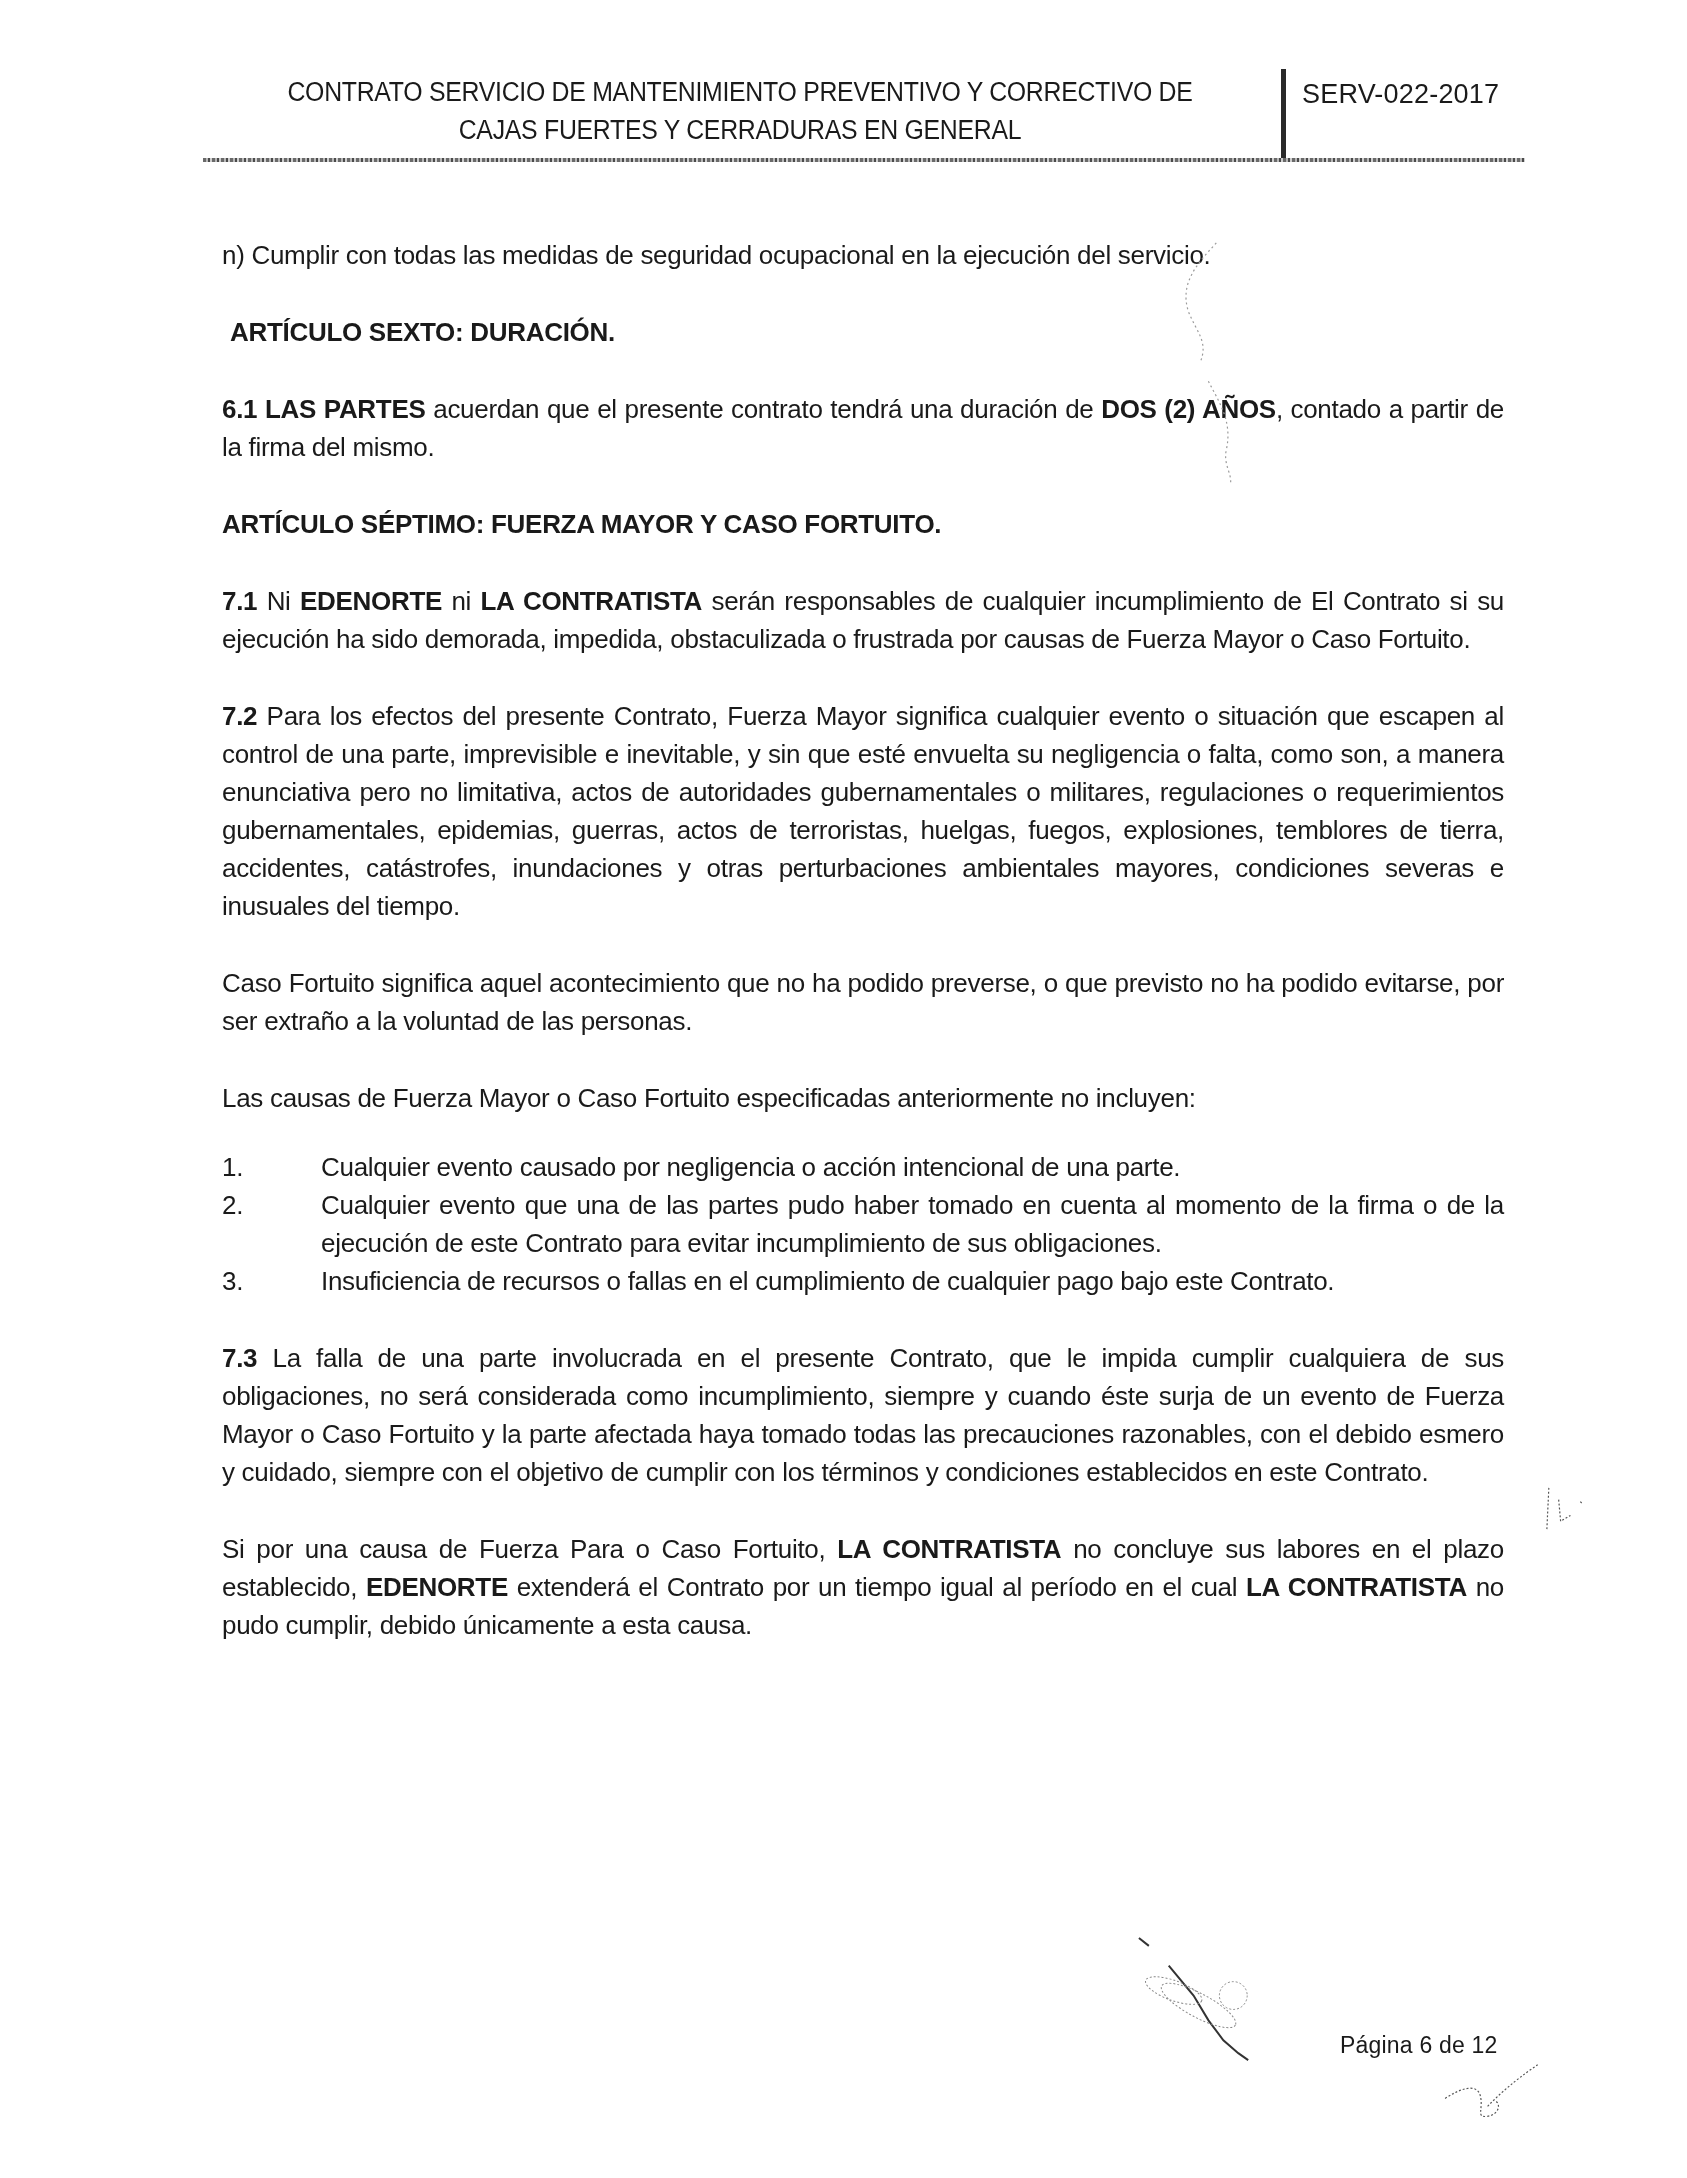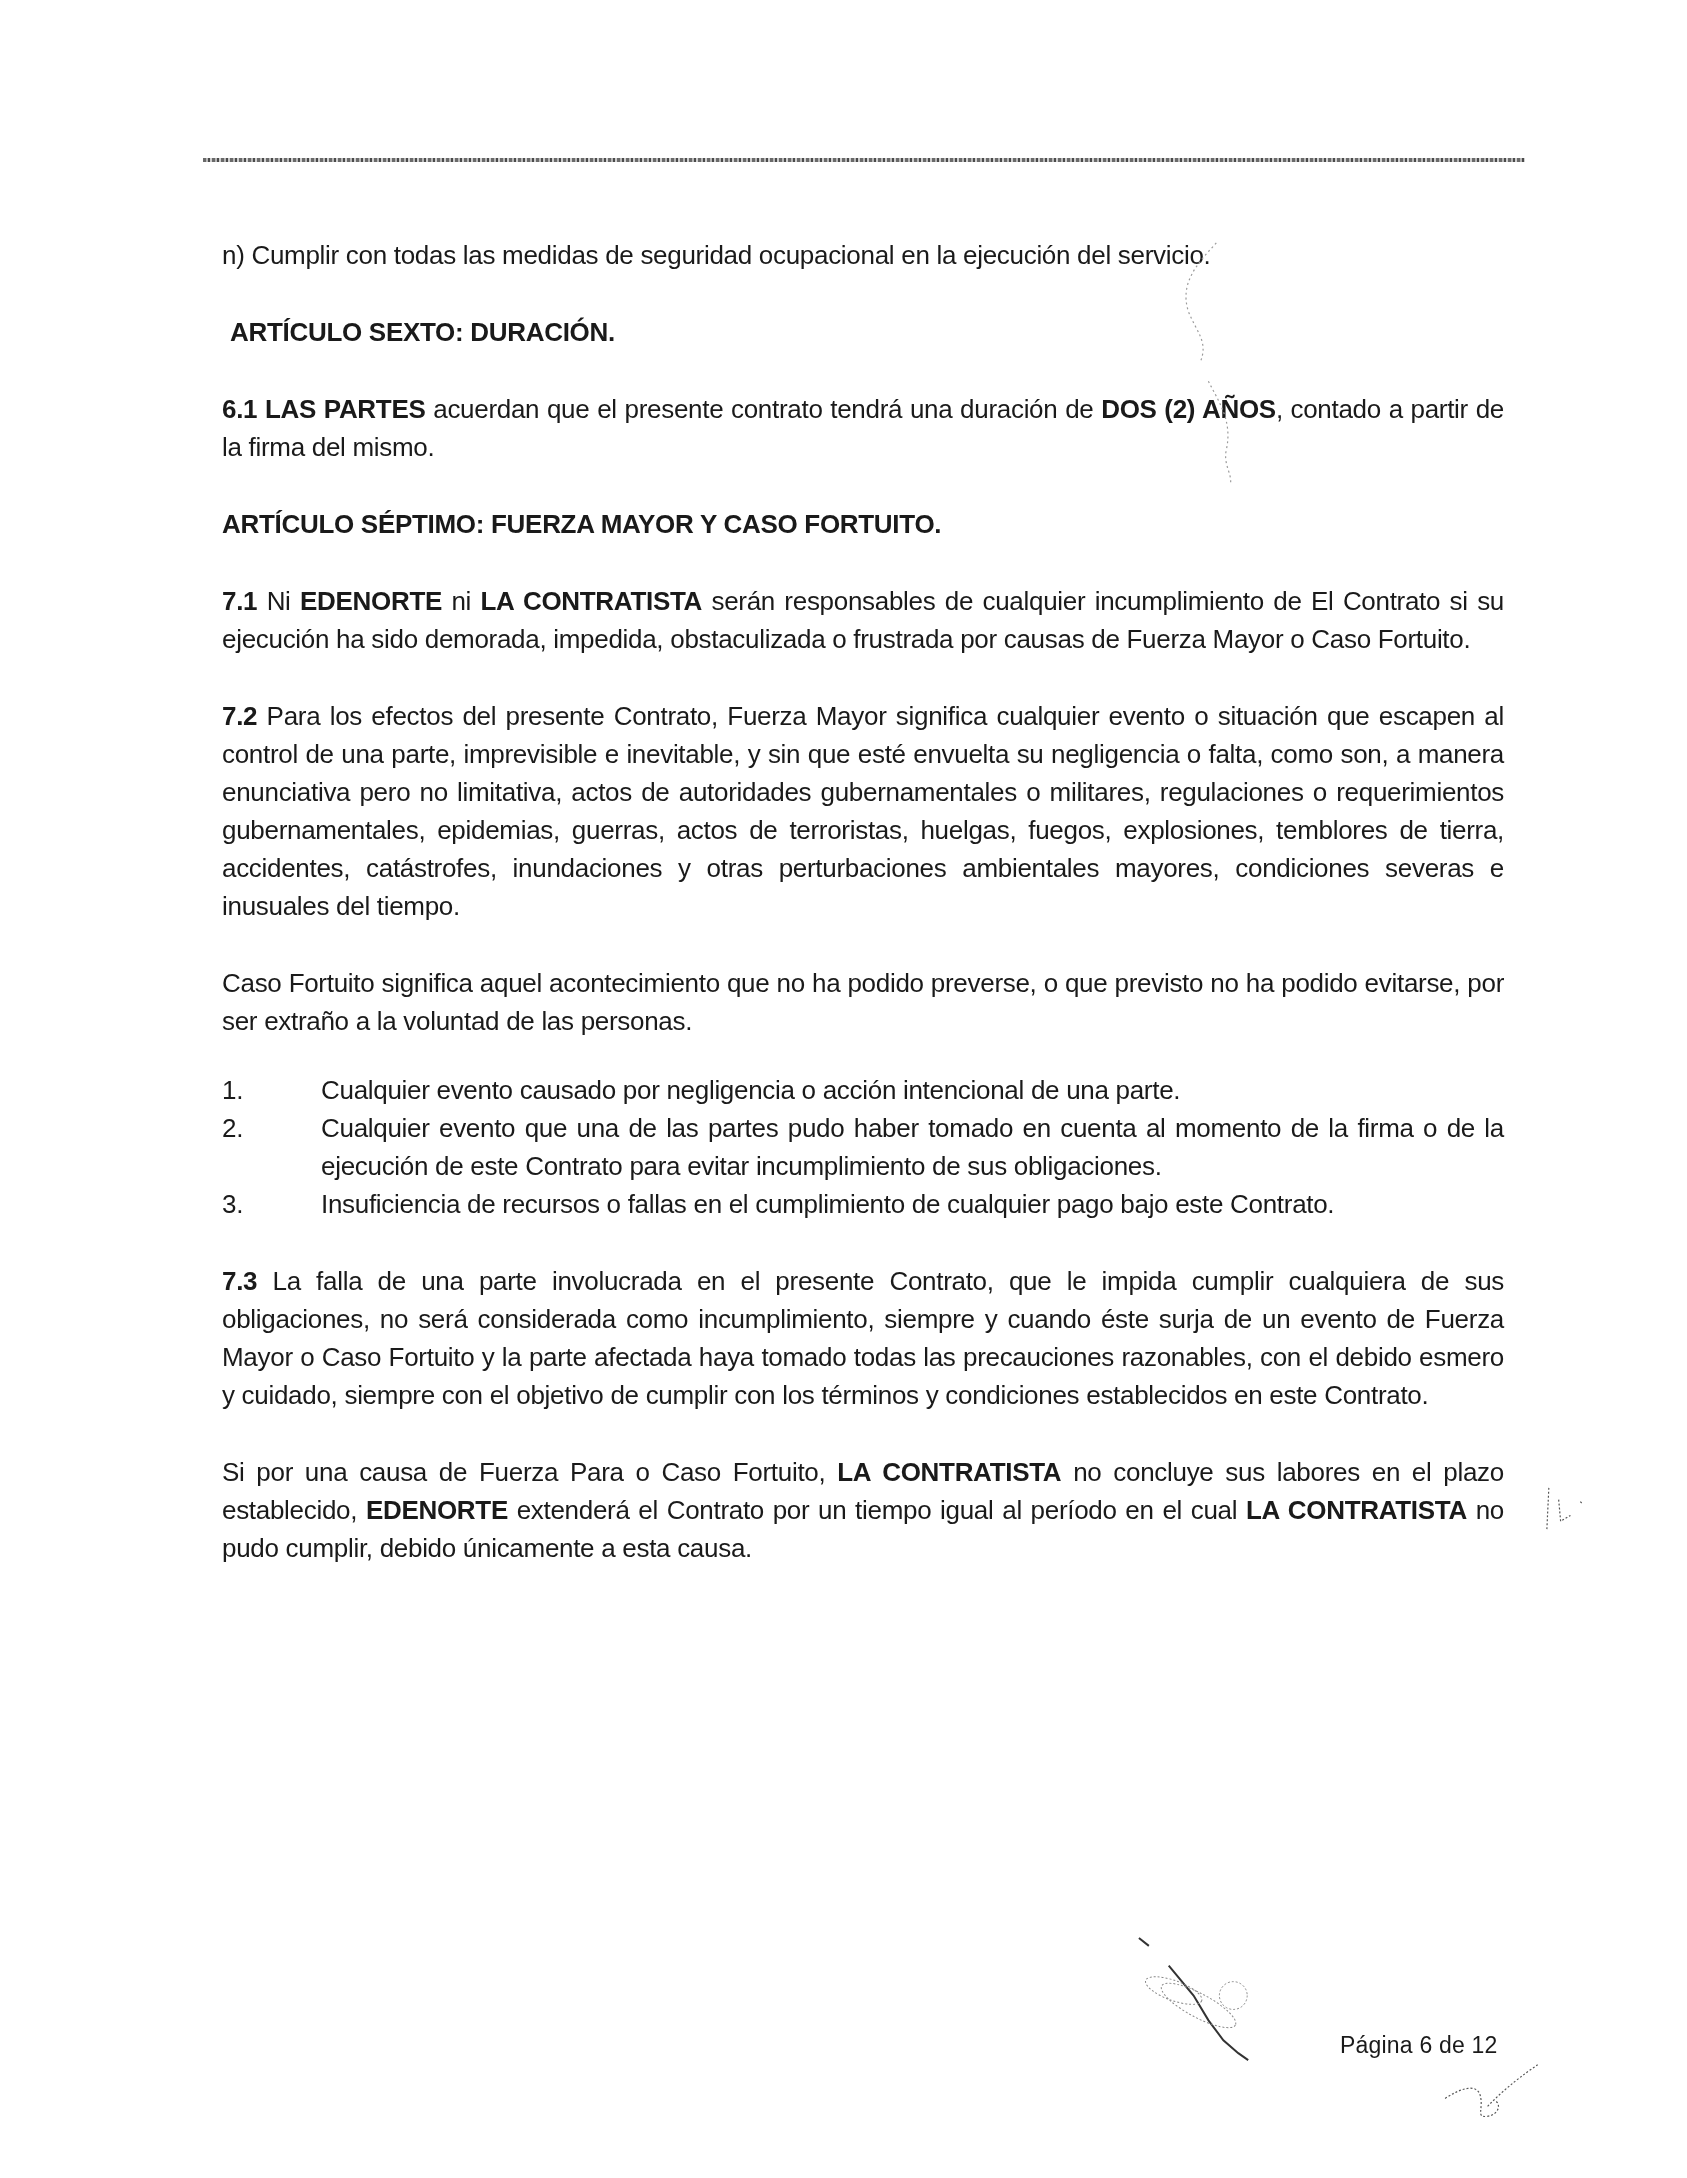--- a/index.html
+++ b/index.html
@@ -50,40 +50,49 @@
     }
 
     
     .mark { position: absolute; }
   </style>
 </head>
 <body>
 
 <div class="page">
 
+  <div class="header">
+    <div class="header-title">
+      <div>CONTRATO SERVICIO DE MANTENIMIENTO PREVENTIVO Y CORRECTIVO DE</div>
+      <div>CAJAS FUERTES Y CERRADURAS EN GENERAL</div>
+    </div>
+    <div class="header-divider"></div>
+    <div class="header-code">SERV-022-2017</div>
+  </div>
   <div class="header-rule"></div>
 
   <div class="content">
 
     <p class="para left">n) Cumplir con todas las medidas de seguridad ocupacional en la ejecución del servicio.</p>
 
 
 
     <div class="heading indent">ARTÍCULO SEXTO: DURACIÓN.</div>
 
     <p class="para"><span class="b">6.1 LAS PARTES</span><span> acuerdan que el presente contrato tendrá una duración de </span><span class="b">DOS (2) AÑOS</span><span>, contado a partir de la firma del mismo.</span></p>
 
     <div class="heading">ARTÍCULO SÉPTIMO: FUERZA MAYOR Y CASO FORTUITO.</div>
 
     <p class="para"><span class="b">7.1</span><span> Ni </span><span class="b">EDENORTE</span><span> ni </span><span class="b">LA CONTRATISTA</span><span> serán responsables de cualquier incumplimiento de El Contrato si su ejecución ha sido demorada, impedida, obstaculizada o frustrada por causas de Fuerza Mayor o Caso Fortuito.</span></p>
 
     <p class="para"><span class="b">7.2</span><span> Para los efectos del presente Contrato, Fuerza Mayor significa cualquier evento o situación que escapen al control de una parte, imprevisible e inevitable,  y sin que esté envuelta su negligencia o falta, como son, a manera enunciativa pero no limitativa, actos de autoridades gubernamentales o militares, regulaciones o requerimientos gubernamentales, epidemias, guerras, actos de terroristas, huelgas, fuegos,  explosiones, temblores de tierra, accidentes, catástrofes, inundaciones y otras perturbaciones ambientales mayores, condiciones severas e inusuales del tiempo.</span></p>
 
     <p class="para">Caso Fortuito significa aquel acontecimiento que no ha podido preverse, o que previsto no ha podido evitarse, por ser extraño a la voluntad de  las personas.</p>
 
+    <p class="para left">Las causas de Fuerza Mayor o Caso Fortuito especificadas anteriormente no incluyen:</p>
 
     <ul class="list">
       <li class="list-item">
         <span class="list-num">1.</span>
         <span class="list-text">Cualquier evento causado por negligencia o acción intencional de una parte.</span>
       </li>
       <li class="list-item">
         <span class="list-num">2.</span>
         <span class="list-text">Cualquier evento que una de las partes pudo haber tomado en cuenta al momento de la firma o de la ejecución de este Contrato para evitar incumplimiento de sus obligaciones.</span>
       </li>

